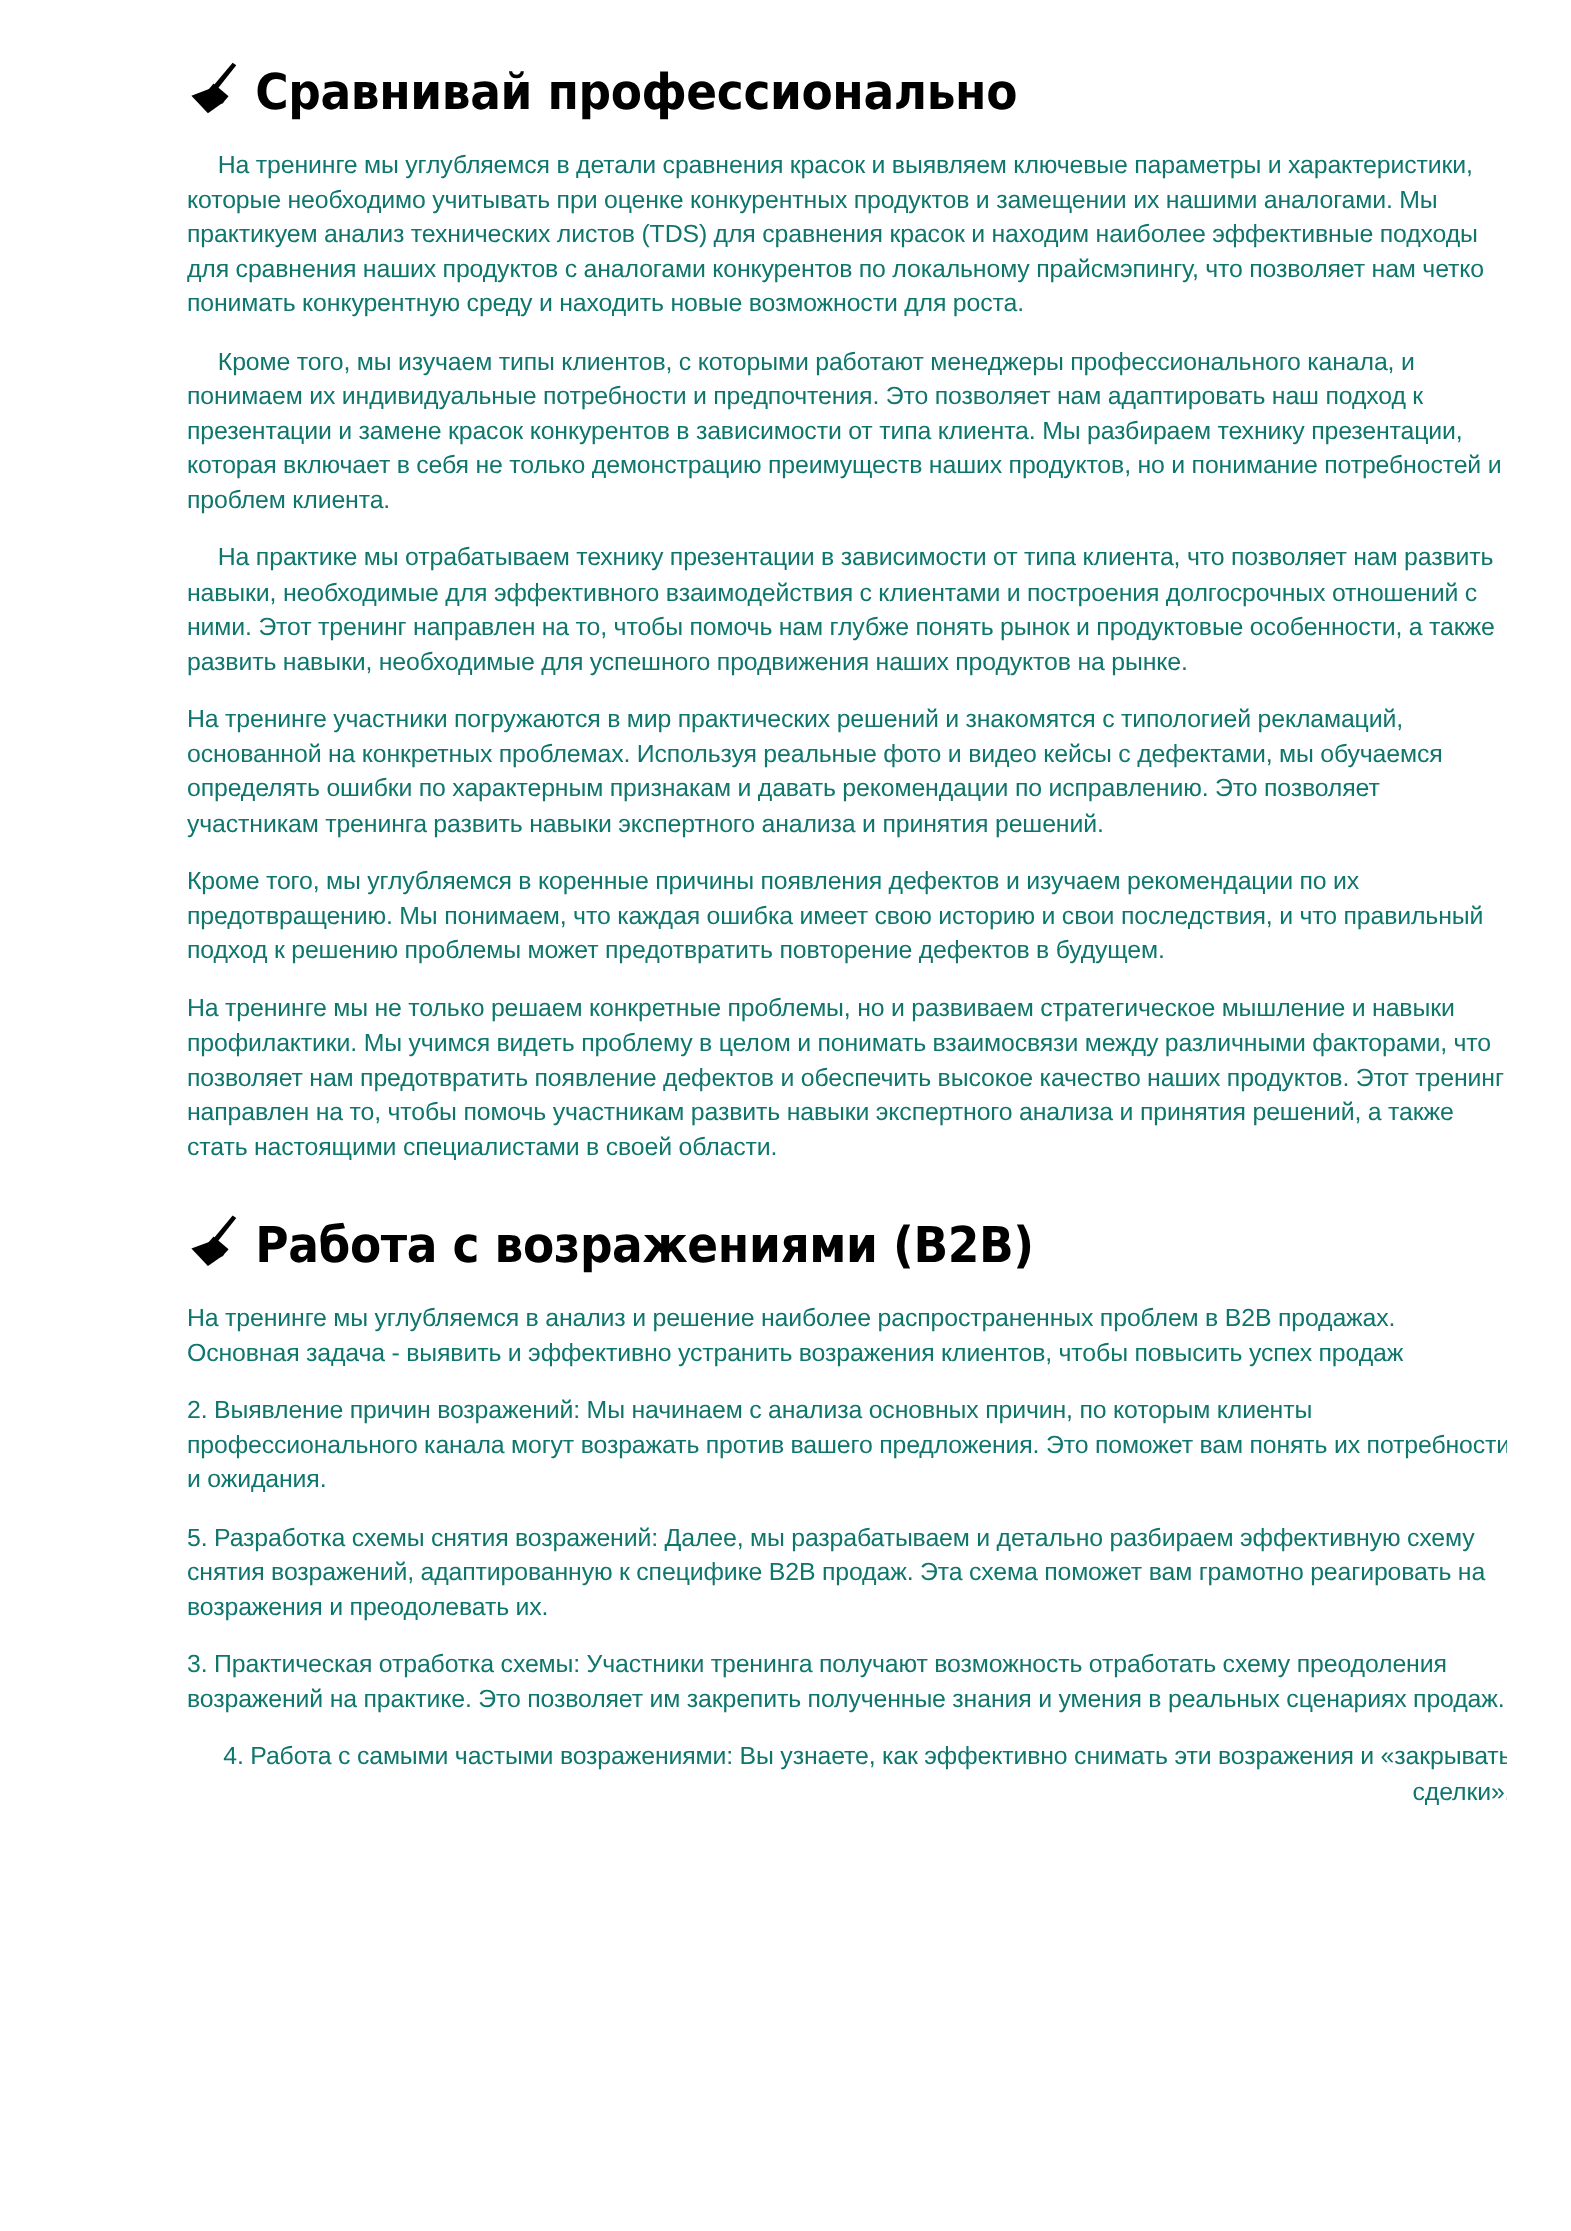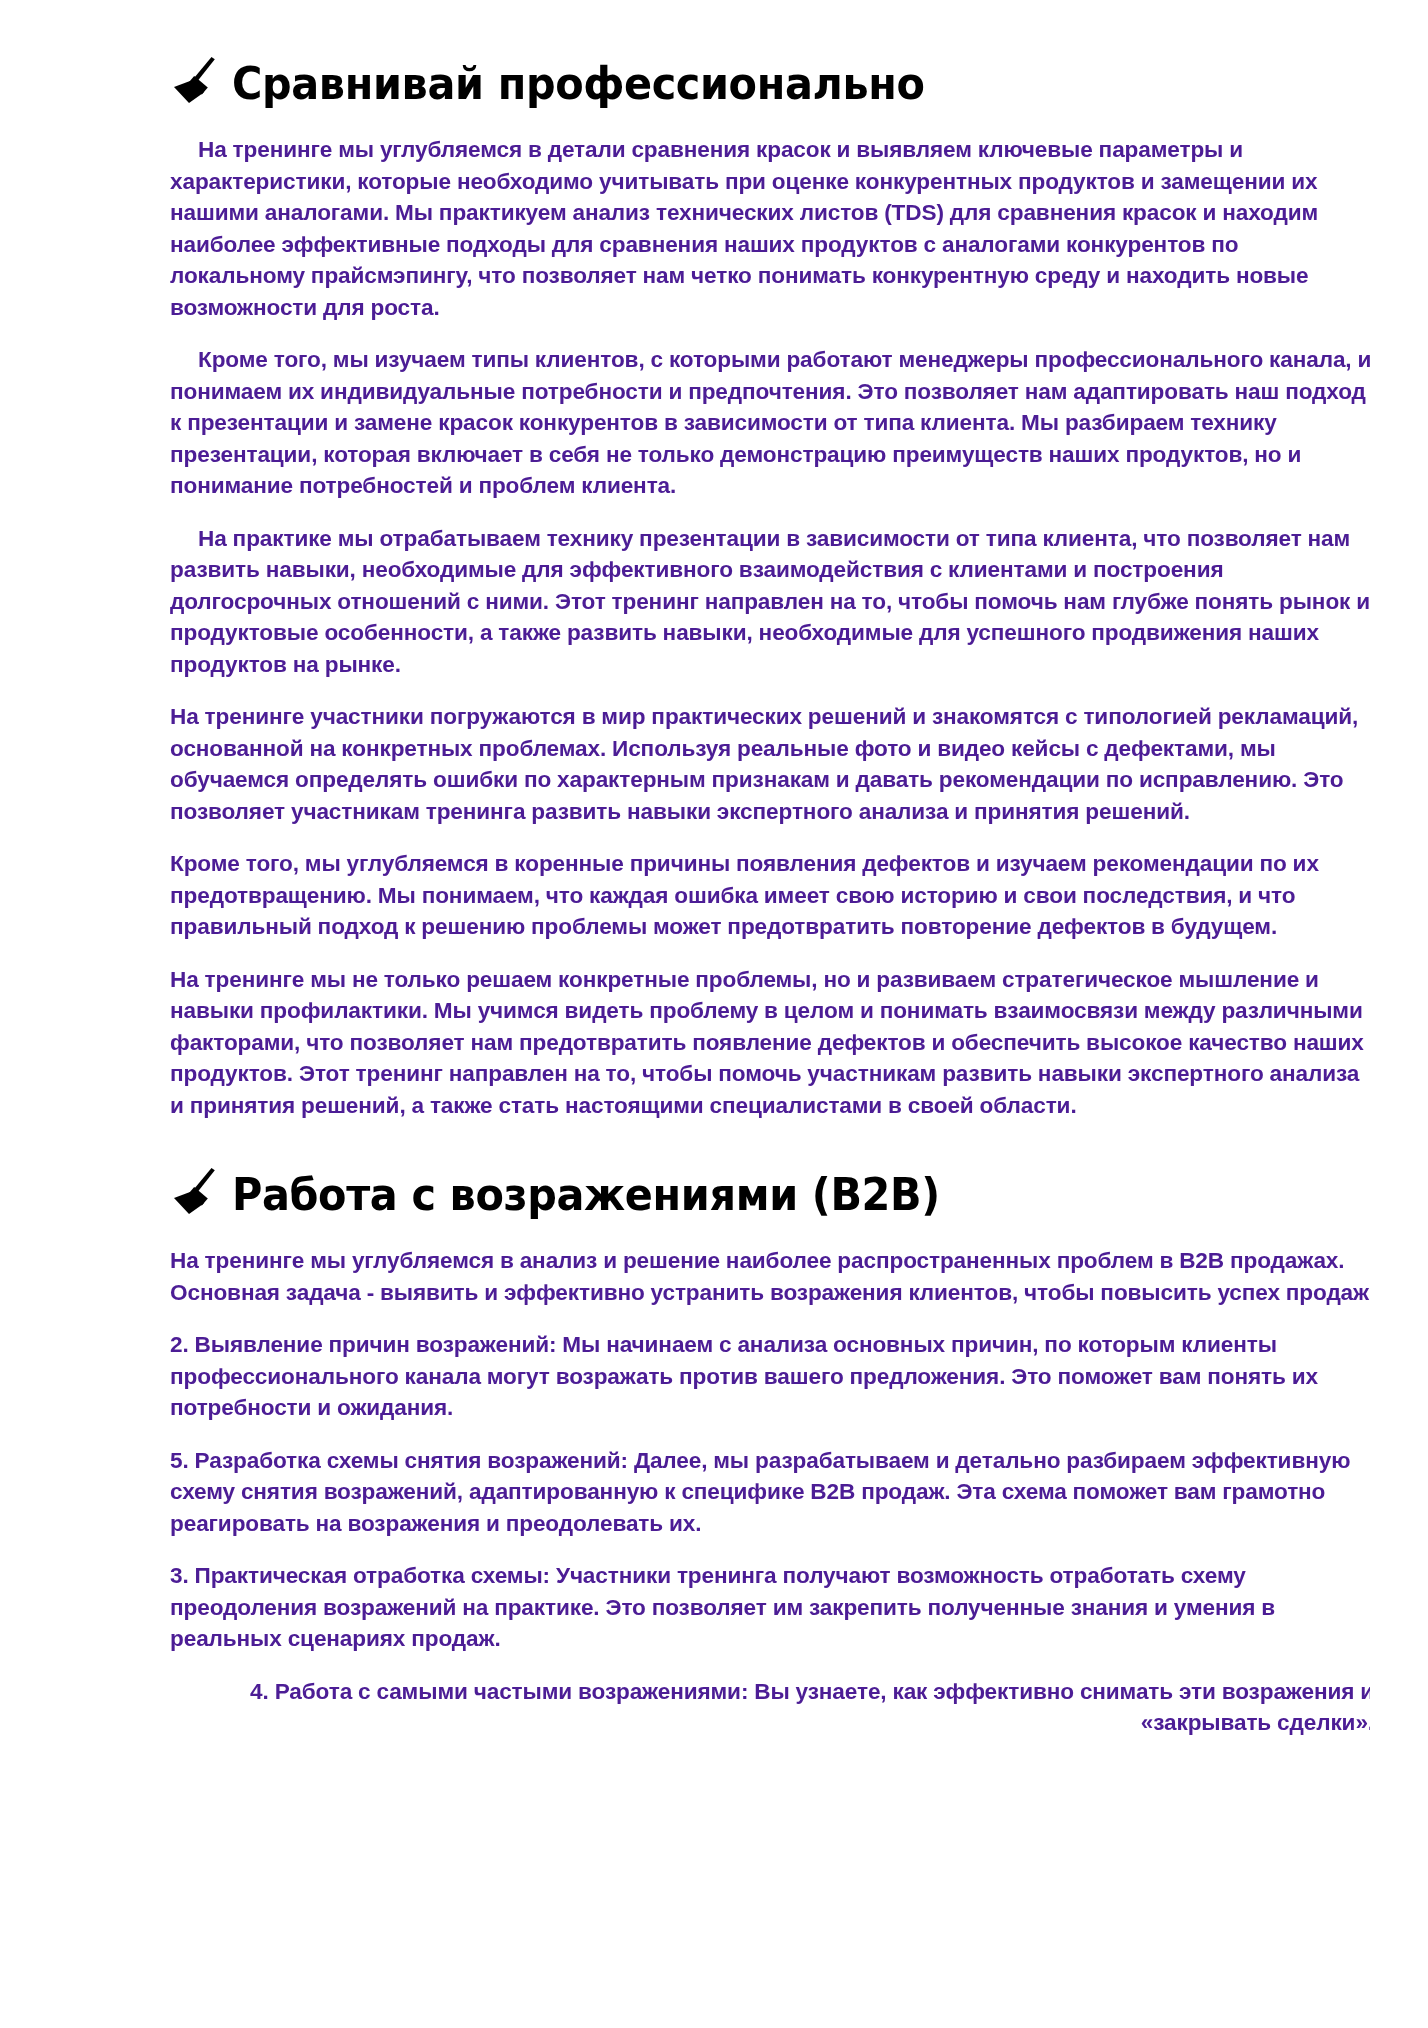--- a/index.html
+++ b/index.html
@@ -58,26 +58,25 @@
     color: #000000;
     white-space: nowrap;
     transform: scaleX(0.92);
     transform-origin: left bottom;
   }
 
   
   .para {
     font-size: 22.6px;
     line-height: 31.5px;
-    color: #4c1d95;
+    color: #0f766e;
     margin: 0 0 21px 0;
     text-align: left;
     letter-spacing: -0.12px;
     word-spacing: -0.2px;
-    font-weight: bold;
   }
   .para.indent { text-indent: 28px; }
   .para:last-child { margin-bottom: 0; text-align: right; }
 </style>
 </head>
 <body>
 
 <div class="page">
   <div class="content">
 

